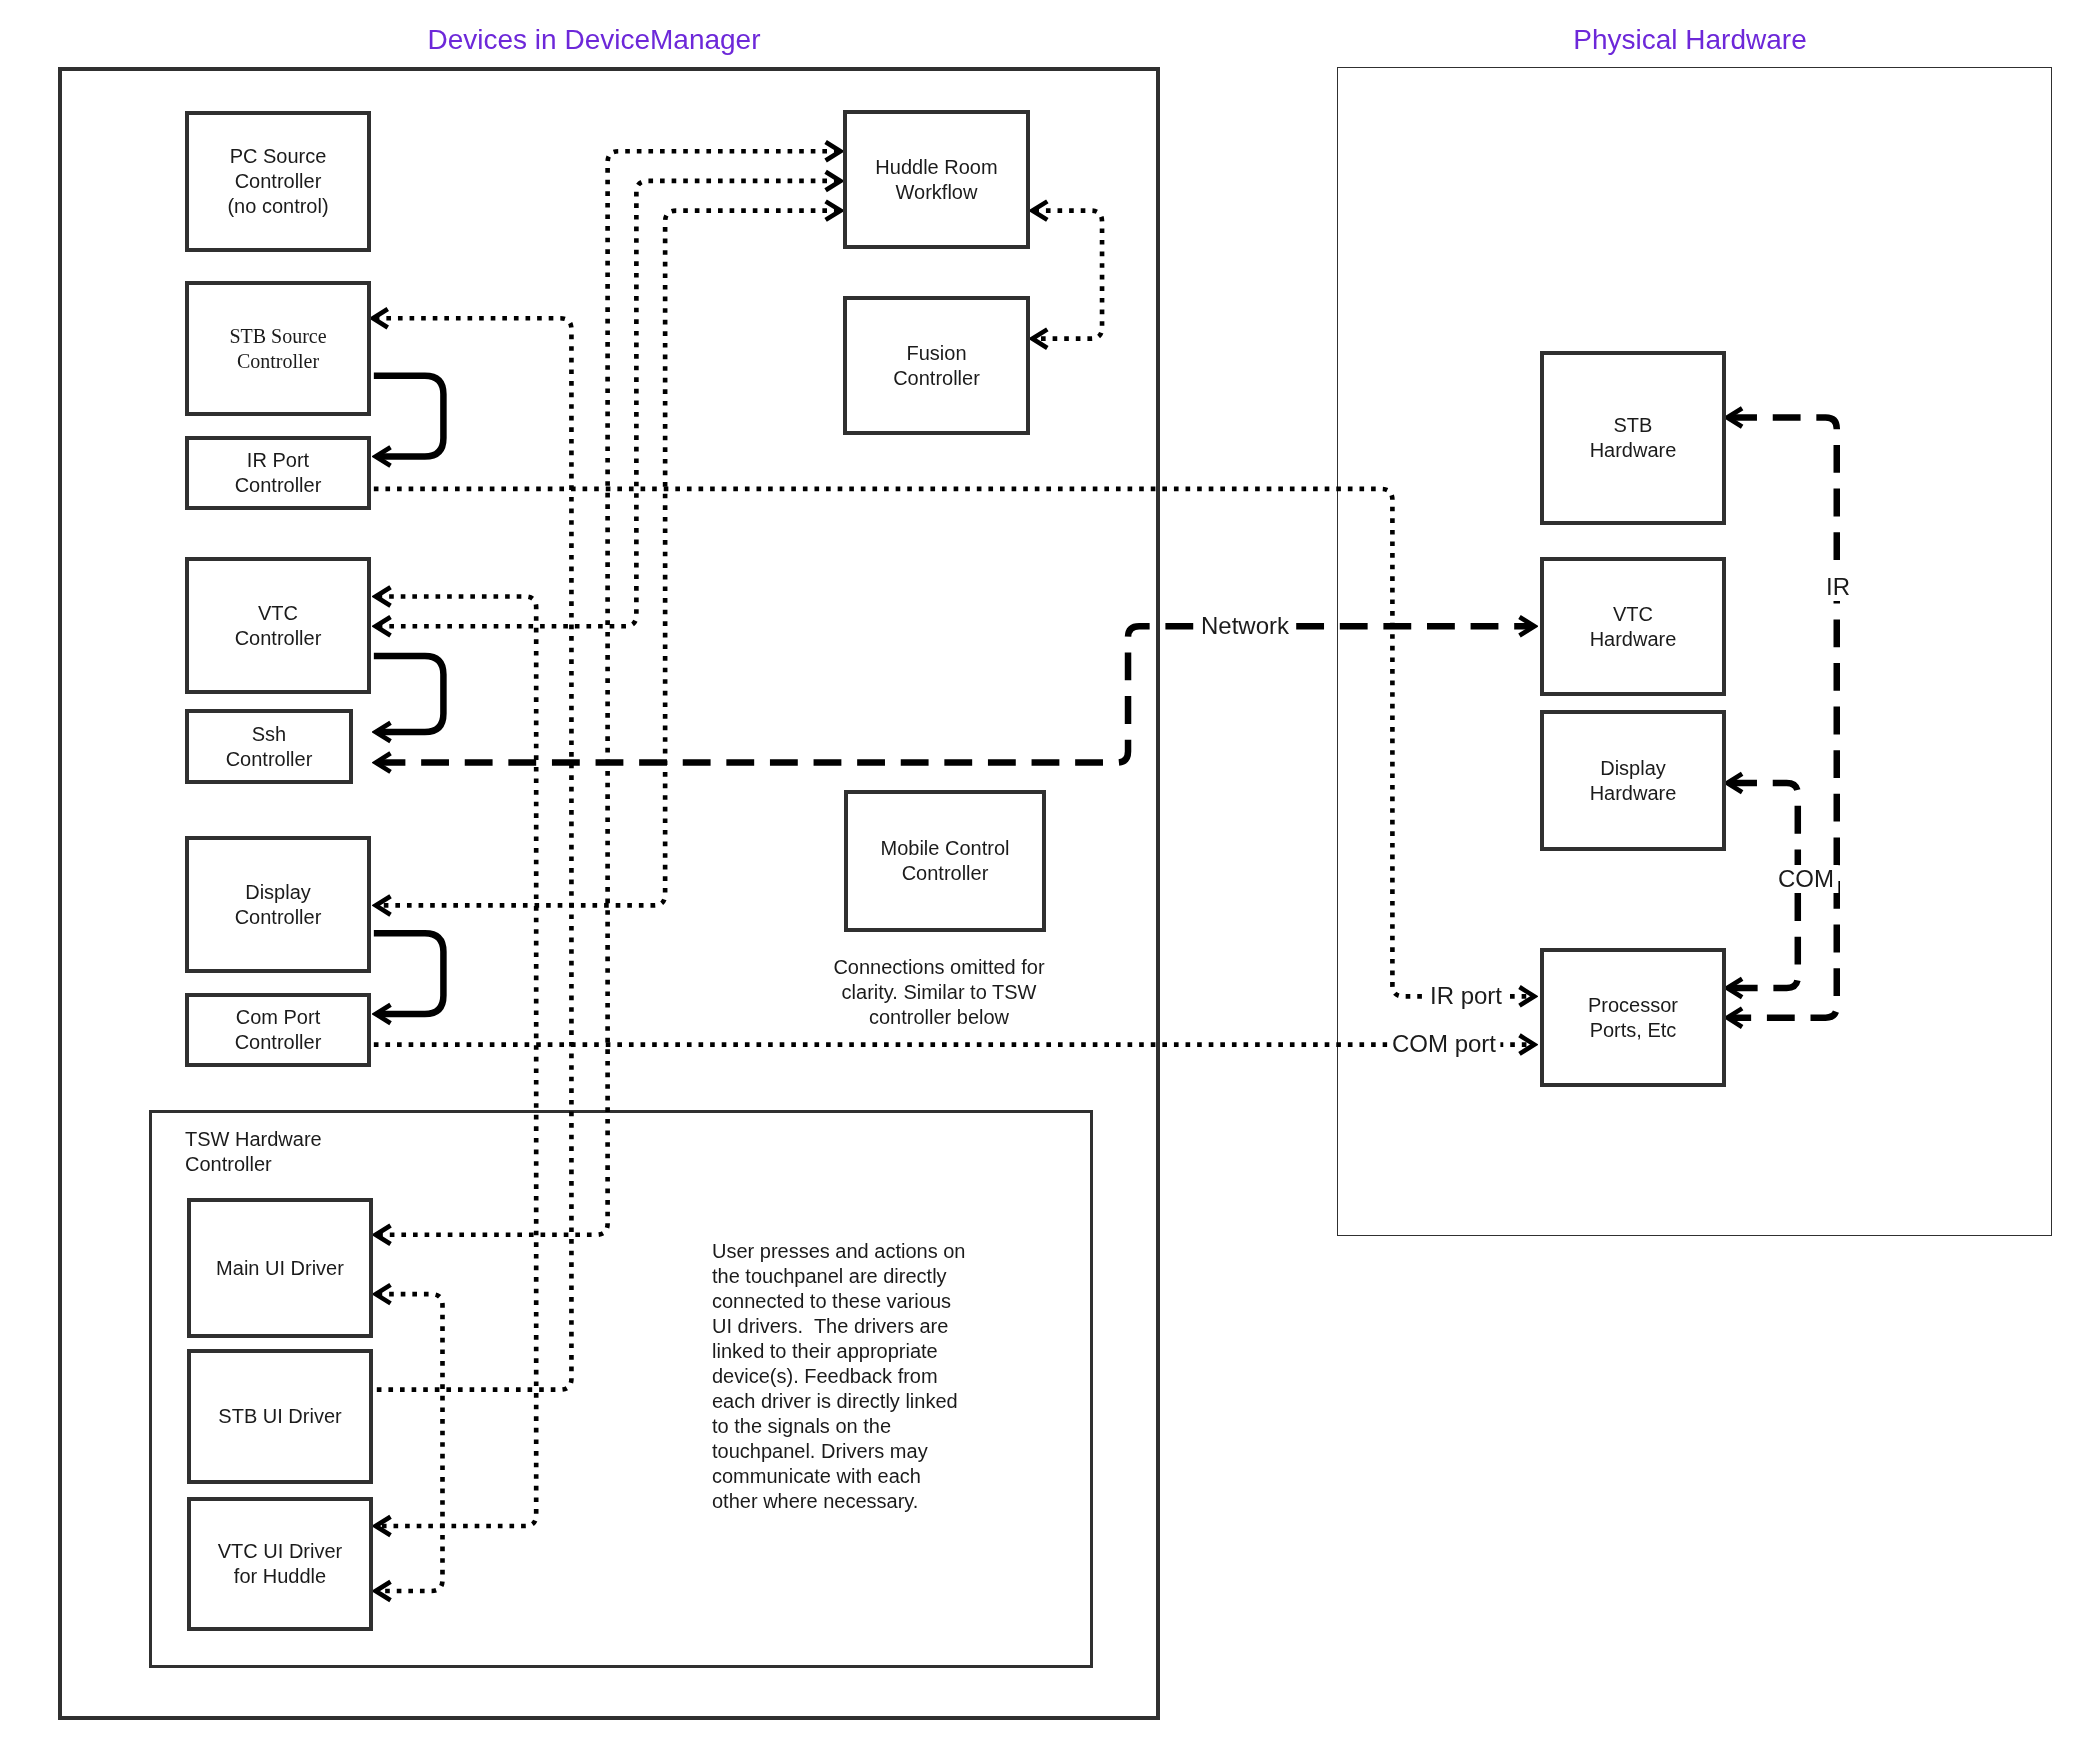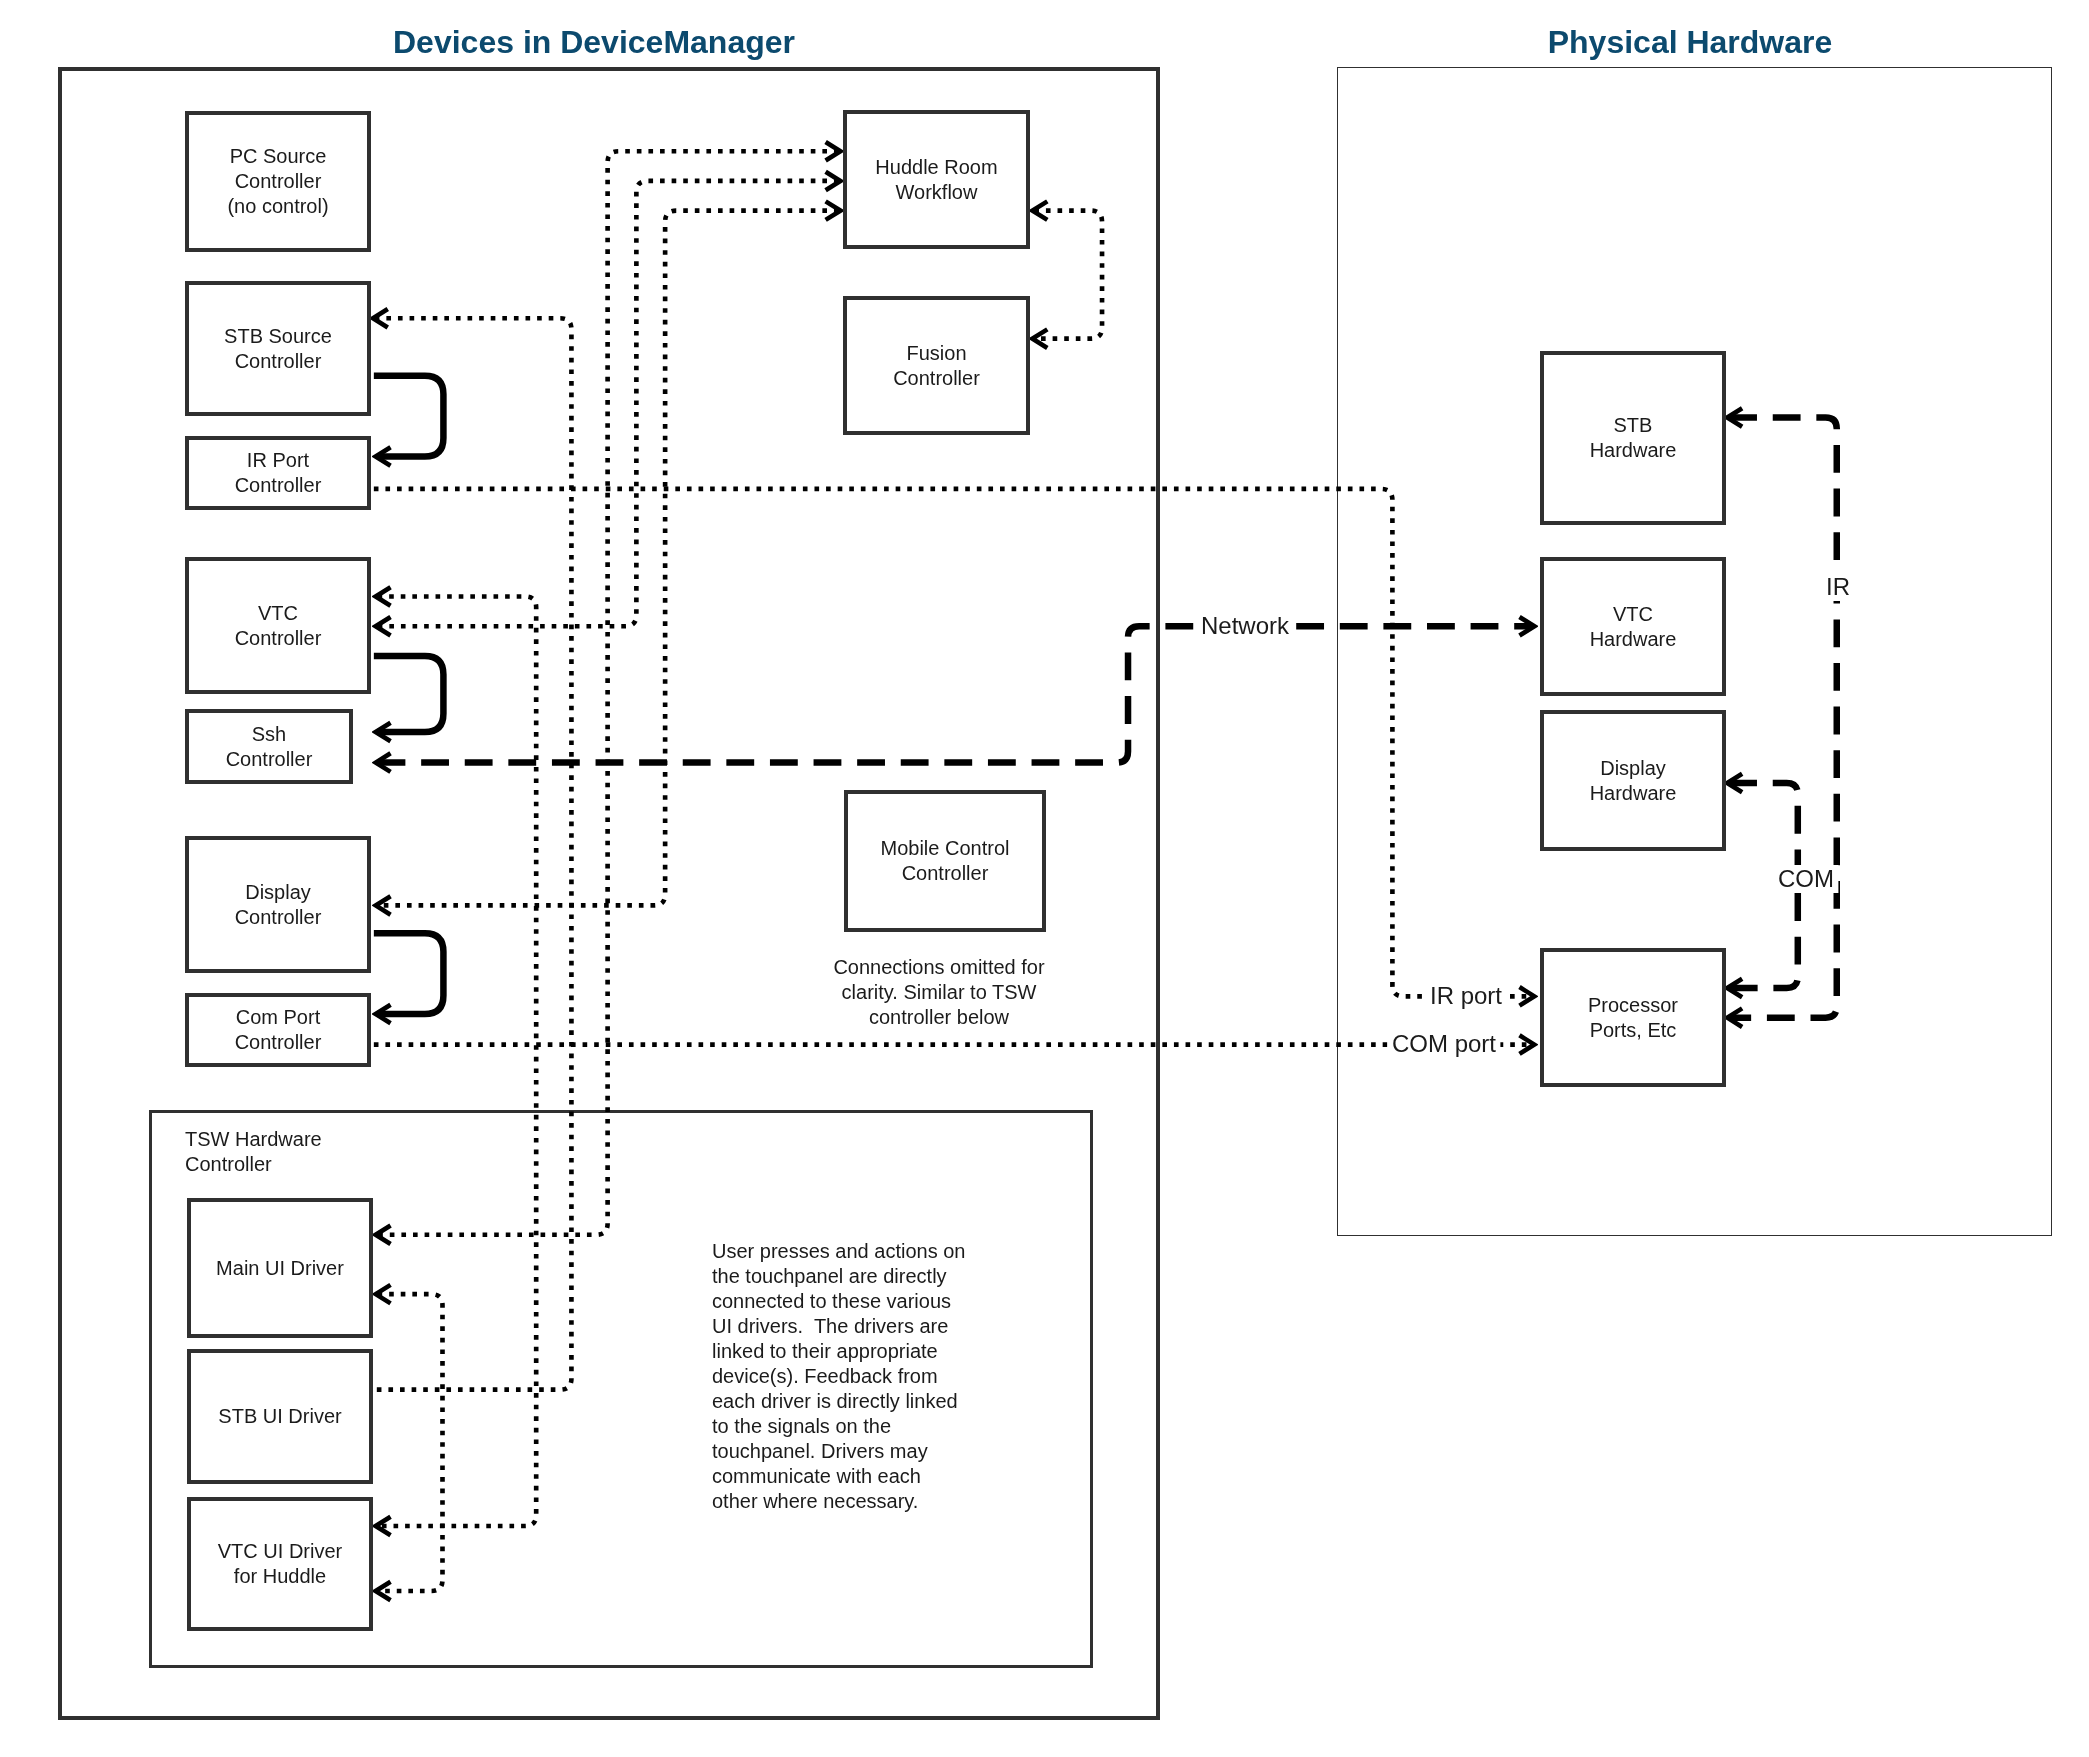--- a/index.html
+++ b/index.html
@@ -7,21 +7,21 @@
     position:relative;width:2090px;height:1758px;background:#ffffff;
     font-family:"Liberation Sans","DejaVu Sans",sans-serif;color:#1b1b1b;
     overflow:hidden;
   }
   .container{position:absolute;box-sizing:border-box;background:#ffffff;}
   .container.thick{border:4.6px solid #303030;}
   .container.thin{border:1.9px solid #303030;}
   .container.mid{border:3.7px solid #303030;}
   .diagram-title{
     position:absolute;transform:translateX(-50%);
-    font-size:32px;font-weight:bold;color:#0c4a6e;white-space:nowrap;
+    font-size:28px;font-weight:normal;color:#6d28d9;white-space:nowrap;
   }
   svg.wires{position:absolute;left:0;top:0;z-index:3;}
   .dot{stroke:#000;stroke-width:5;fill:none;stroke-dasharray:5 7.5;}
   .dash{stroke:#000;stroke-width:7;fill:none;stroke-dasharray:30 17;}
   .sol{stroke:#000;stroke-width:7;fill:none;}
   .node{
     position:absolute;box-sizing:border-box;z-index:4;
     border:4.6px solid #303030;background:#ffffff;
     display:flex;align-items:center;justify-content:center;
     text-align:center;font-size:20px;line-height:25px;white-space:pre-line;
@@ -69,21 +69,21 @@
     <path class="dash" d="M 1864,844 H 1926 Q 1938,844 1938,856 V 1053 Q 1938,1065 1926,1065 H 1864" marker-start="url(#arr)" marker-end="url(#arr)"></path>
 
     <path class="sol" d="M 403,405 H 458 Q 478,405 478,425 V 472 Q 478,492 458,492 H 407" marker-end="url(#arr)"></path>
     <path class="sol" d="M 403,707 H 458 Q 478,707 478,727 V 769 Q 478,789 458,789 H 407" marker-end="url(#arr)"></path>
     <path class="sol" d="M 403,1006 H 458 Q 478,1006 478,1026 V 1073 Q 478,1093 458,1093 H 407" marker-end="url(#arr)"></path>
   </svg>
 
   <div class="node" style="left:185px;top:111px;width:186px;height:141px;">PC Source
 Controller
 (no control)</div>
-  <div class="node" style="left:185px;top:281px;width:186px;height:135px;">STB Source
+  <div class="node" style="left:185px;top:281px;width:186px;height:135px;font-family:Liberation Serif, serif;">STB Source
 Controller</div>
   <div class="node" style="left:185px;top:436px;width:186px;height:74px;">IR Port
 Controller</div>
   <div class="node" style="left:185px;top:557px;width:186px;height:137px;">VTC
 Controller</div>
   <div class="node" style="left:185px;top:709px;width:168px;height:75px;">Ssh
 Controller</div>
   <div class="node" style="left:185px;top:836px;width:186px;height:137px;">Display
 Controller</div>
   <div class="node" style="left:185px;top:993px;width:186px;height:74px;">Com Port

